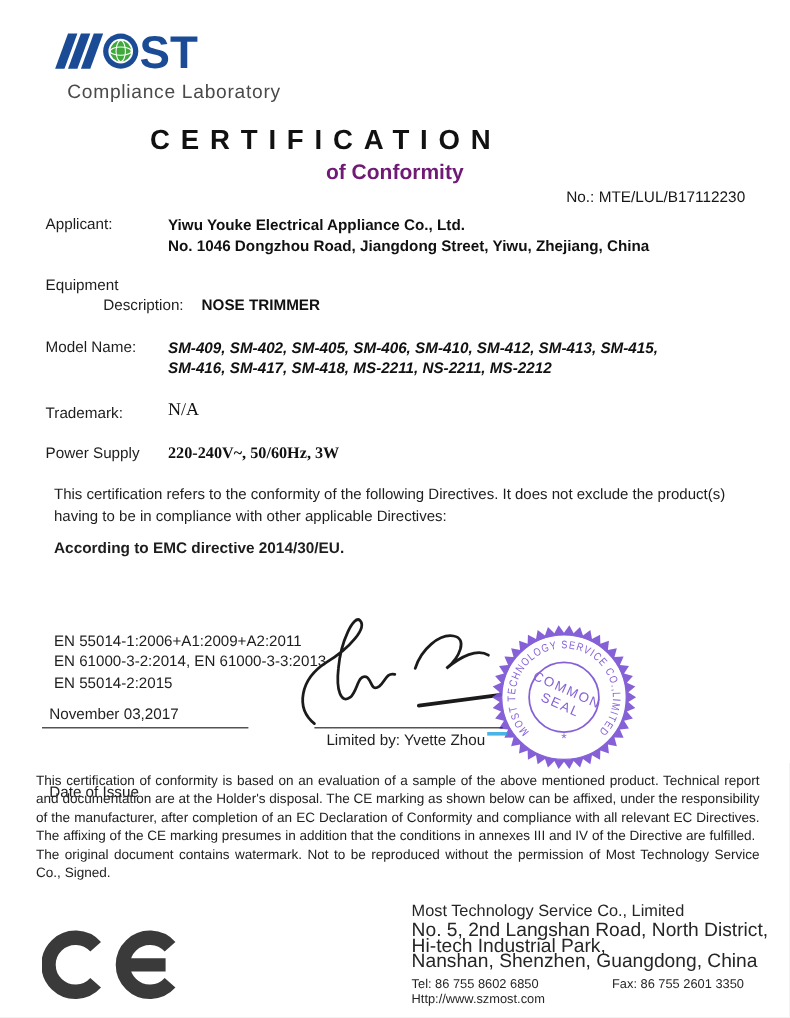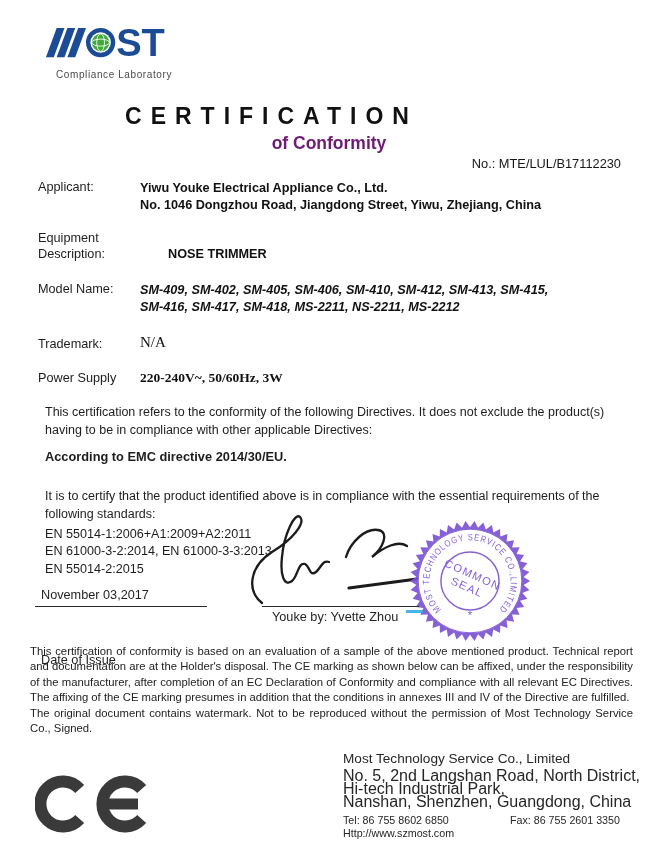--- a/index.html
+++ b/index.html
@@ -5,21 +5,21 @@
   * { margin:0; padding:0; box-sizing:border-box; }
   html,body { background:#e8e8e8; }
   .page {
     position:relative; width:658px; height:848px; margin:0 auto;
     background:#ffffff; overflow:hidden;
     font-family:"Liberation Sans", sans-serif; color:#1f1f1f;
   }
   .abs { position:absolute; }
 
   
-  .logo-sub { position:absolute; left:56px; top:69px; font-size:10px; color:#4a4a4a; letter-spacing:0.6px; }
+  .logo-sub { position:absolute; left:56px; top:69px; font-size:16px; color:#4a4a4a; letter-spacing:0.6px; }
 
   
   .title-main { position:absolute; left:0; top:103px; width:534px; text-align:center;
     font-size:23px; font-weight:bold; letter-spacing:9px; padding-left:9px; color:#111; }
   .title-sub { position:absolute; left:0; top:133px; width:658px; text-align:center;
     font-size:17.5px; font-weight:bold; color:#701a75; }
   .cert-no { position:absolute; right:37px; top:156px; font-size:12.8px; color:#161616; }
 
   
   .lbl { position:absolute; left:38px; font-size:12.7px; color:#1d1d1d; }
@@ -76,38 +76,37 @@
   <div class="title-sub">of Conformity</div>
   <div class="cert-no">No.: MTE/LUL/B17112230</div>
 
   <div class="lbl" style="top:180px;">Applicant:</div>
   <div class="val bold two-line" style="top:180px;">
     <div>Yiwu Youke Electrical Appliance Co., Ltd.</div>
     <div>No. 1046 Dongzhou Road, Jiangdong Street, Yiwu, Zhejiang, China</div>
   </div>
 
   <div class="lbl" style="top:231px;">Equipment</div>
-  <div class="lbl" style="top:247px;">Description:</div>
+  <div class="lbl" style="top:247px;margin-left:48px;">Description:</div>
   <div class="val bold" style="top:247px;padding-left:28px;">NOSE TRIMMER</div>
 
   <div class="lbl" style="top:282px;">Model Name:</div>
   <div class="val bold two-line" style="top:282px; line-height:17px;font-style:italic;">
     <div style="line-height:17px;">SM-409, SM-402, SM-405, SM-406, SM-410, SM-412, SM-413, SM-415,</div>
     <div style="line-height:17px;">SM-416, SM-417, SM-418, MS-2211, NS-2211, MS-2212</div>
   </div>
 
   <div class="lbl" style="top:337px;">Trademark:</div>
   <div class="val serif" style="top:334px; font-size:15px;">N/A</div>
 
   <div class="lbl" style="top:371px;">Power Supply</div>
   <div class="val serif bold" style="top:370px; font-size:13.5px;">220-240V~, 50/60Hz, 3W</div>
 
   <div class="para" style="top:404px;">This certification refers to the conformity of the following Directives. It does not exclude the product(s) having to be in compliance with other applicable Directives:</div>
   <div class="para bold" style="top:448px; font-size:12.8px;">According to EMC directive 2014/30/EU.</div>
-  <div class="para" style="top:488px; width:596px;">It is to certify that the product identified above is in compliance with the essential requirements of the following standards:</div>
 
   <div class="para standards" style="top:526px; font-size:12.6px;">
     <div>EN 55014-1:2006+A1:2009+A2:2011</div>
     <div>EN 61000-3-2:2014, EN 61000-3-3:2013</div>
     <div>EN 55014-2:2015</div>
   </div>
 
   <svg class="abs" style="left:245px;top:505px;" width="190" height="110" viewBox="0 0 190 110">
     <g fill="none" stroke="#1b1b1b" stroke-width="2.3" stroke-linecap="round">
       <path d="M17,98 C1,85 5,61 27,47 C47,35 61,18 55,12 C50,7 39,29 37,52 C35,70 39,82 47,76 C53,71 53,57 60,59 C65,61 64,72 71,67 C76,63 77,55 84,57"></path>
@@ -131,21 +130,21 @@
       <text x="65" y="76">SEAL</text>
     </g>
     <text x="65" y="104" text-anchor="middle" font-size="12" fill="#7D55D4">*</text>
   </svg>
 
   <div class="date-value">November 03,2017</div>
   <div class="sig-line" style="left:35px; width:172px;"></div>
   <div class="date-label">Date of Issue</div>
 
   <div class="sig-line" style="left:262px; width:157px;"></div>
-  <div class="signed-label">Youke by: Yvette Zhou</div>
+  <div class="signed-label">Limited by: Yvette Zhou</div>
 
   <div class="watermark-dash"></div>
 
   <div class="fine-print">
     <p>This certification of conformity is based on an evaluation of a sample of the above mentioned product. Technical report and documentation are at the Holder's disposal. The CE marking as shown below can be affixed, under the responsibility of the manufacturer, after completion of an EC Declaration of Conformity and compliance with all relevant EC Directives. The affixing of the CE marking presumes in addition that the conditions in annexes III and IV of the Directive are fulfilled.</p>
     <p>The original document contains watermark. Not to be reproduced without the permission of Most Technology Service Co., Signed.</p>
   </div>
 
   <svg class="abs" style="left:35px;top:770px;" width="125" height="68" viewBox="0 0 125 68">
     <g fill="none" stroke="#3A3A3A" stroke-width="12">

